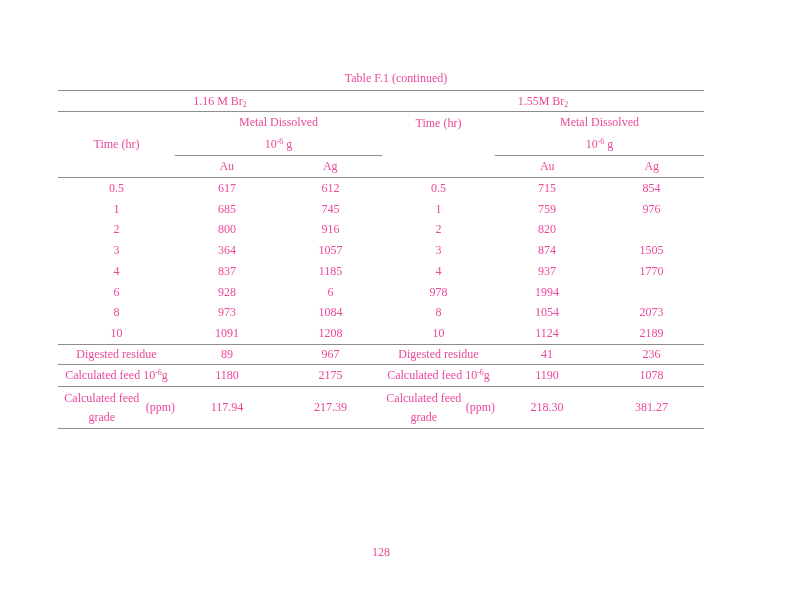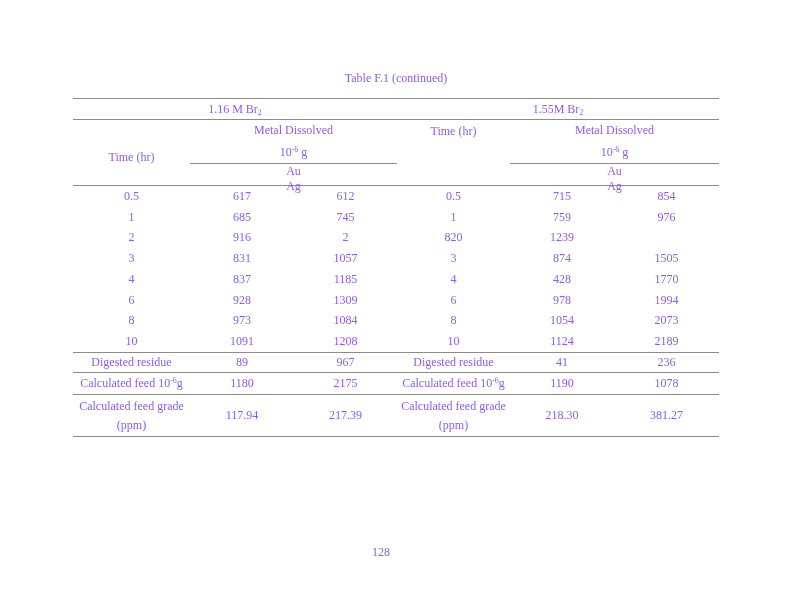--- a/index.html
+++ b/index.html
@@ -1,57 +1,57 @@
 <!DOCTYPE html>
 <html><head>
 <meta charset="utf-8">
 <style>
   html,body { margin:0; padding:0; background:#e8e8e8; }
   .page {
     position:relative; width:792px; height:612px; margin:0 auto;
-    background:#ffffff; color:#8b5cf6;
+    background:#ffffff; color:#ec4899;
     font-family:"Liberation Serif", "DejaVu Serif", serif;
     font-size:12px; overflow:hidden;
   }
   .title {
     position:absolute; top:71px; left:73px; width:646px;
     text-align:center; line-height:14px;
   }
-  .tbl { position:absolute; left:73px; top:90px; width:646px; box-sizing:border-box;margin-top:8px; }
+  .tbl { position:absolute; left:58px; top:90px; width:646px; box-sizing:border-box; }
   .tbl * { box-sizing:border-box; }
 
   .rule-t { border-top:1px solid #8c8c8c; }
   .rule-b { border-bottom:1px solid #8c8c8c; }
 
   .row-conc {
     height:21px; display:grid; grid-template-columns:324px 322px;
   }
   .row-conc > div { display:flex; align-items:center; justify-content:center; }
 
   .row-head {
     height:66px; display:grid; grid-template-columns:117px 207px 113px 209px;
   }
   .head-time-mid { display:flex; align-items:center; justify-content:center; }
   .head-time-top { display:flex; align-items:flex-start; justify-content:center; }
   .head-time-top > div { height:22px; display:flex; align-items:center; }
   .md-block { display:flex; flex-direction:column; }
   .md-line1 { height:21px; display:flex; align-items:center; justify-content:center; }
   .md-line2 { height:23px; display:flex; align-items:center; justify-content:center;
               border-bottom:1px solid #8c8c8c; }
-  .md-auag { flex:1; display:grid; grid-template-columns:1fr; }
+  .md-auag { flex:1; display:grid; grid-template-columns:1fr 1fr; }
   .md-auag > div { display:flex; align-items:center; justify-content:center; }
 
   .grid6 { display:grid; grid-template-columns:117px 104px 103px 113px 104px 105px; }
   .grid6 > div { display:flex; align-items:center; justify-content:center; text-align:center; }
 
   .row-data { height:20.75px; }
   .row-dig  { height:20px; }
   .row-feed { height:22px; }
   .row-grade{ height:43px; }
-  .grade-label { flex-direction:column; line-height:19px; }
+  .grade-label { flex-direction:row; line-height:19px; }
 
   .sup { font-size:8px; position:relative; top:-0.45em; }
   .sub { font-size:8px; position:relative; top:0.3em; }
 
   .pagenum {
     position:absolute; top:545px; left:0; width:762px;
     text-align:center; line-height:14px;
   }
 </style>
 </head>
@@ -115,45 +115,44 @@
       <div class="grid6 row-data">
         <div>1</div>
         <div>685</div>
         <div>745</div>
         <div>1</div>
         <div>759</div>
         <div>976</div>
       </div>
       <div class="grid6 row-data">
         <div>2</div>
+        <div>800</div>
         <div>916</div>
         <div>2</div>
         <div>820</div>
-        <div>1239</div>
       </div>
       <div class="grid6 row-data">
         <div>3</div>
-        <div>831</div>
+        <div>364</div>
         <div>1057</div>
         <div>3</div>
         <div>874</div>
         <div>1505</div>
       </div>
       <div class="grid6 row-data">
         <div>4</div>
         <div>837</div>
         <div>1185</div>
         <div>4</div>
-        <div>428</div>
+        <div>937</div>
         <div>1770</div>
       </div>
       <div class="grid6 row-data">
         <div>6</div>
         <div>928</div>
-        <div>1309</div>
         <div>6</div>
         <div>978</div>
         <div>1994</div>
       </div>
       <div class="grid6 row-data">
         <div>8</div>
         <div>973</div>
         <div>1084</div>
         <div>8</div>
         <div>1054</div>

